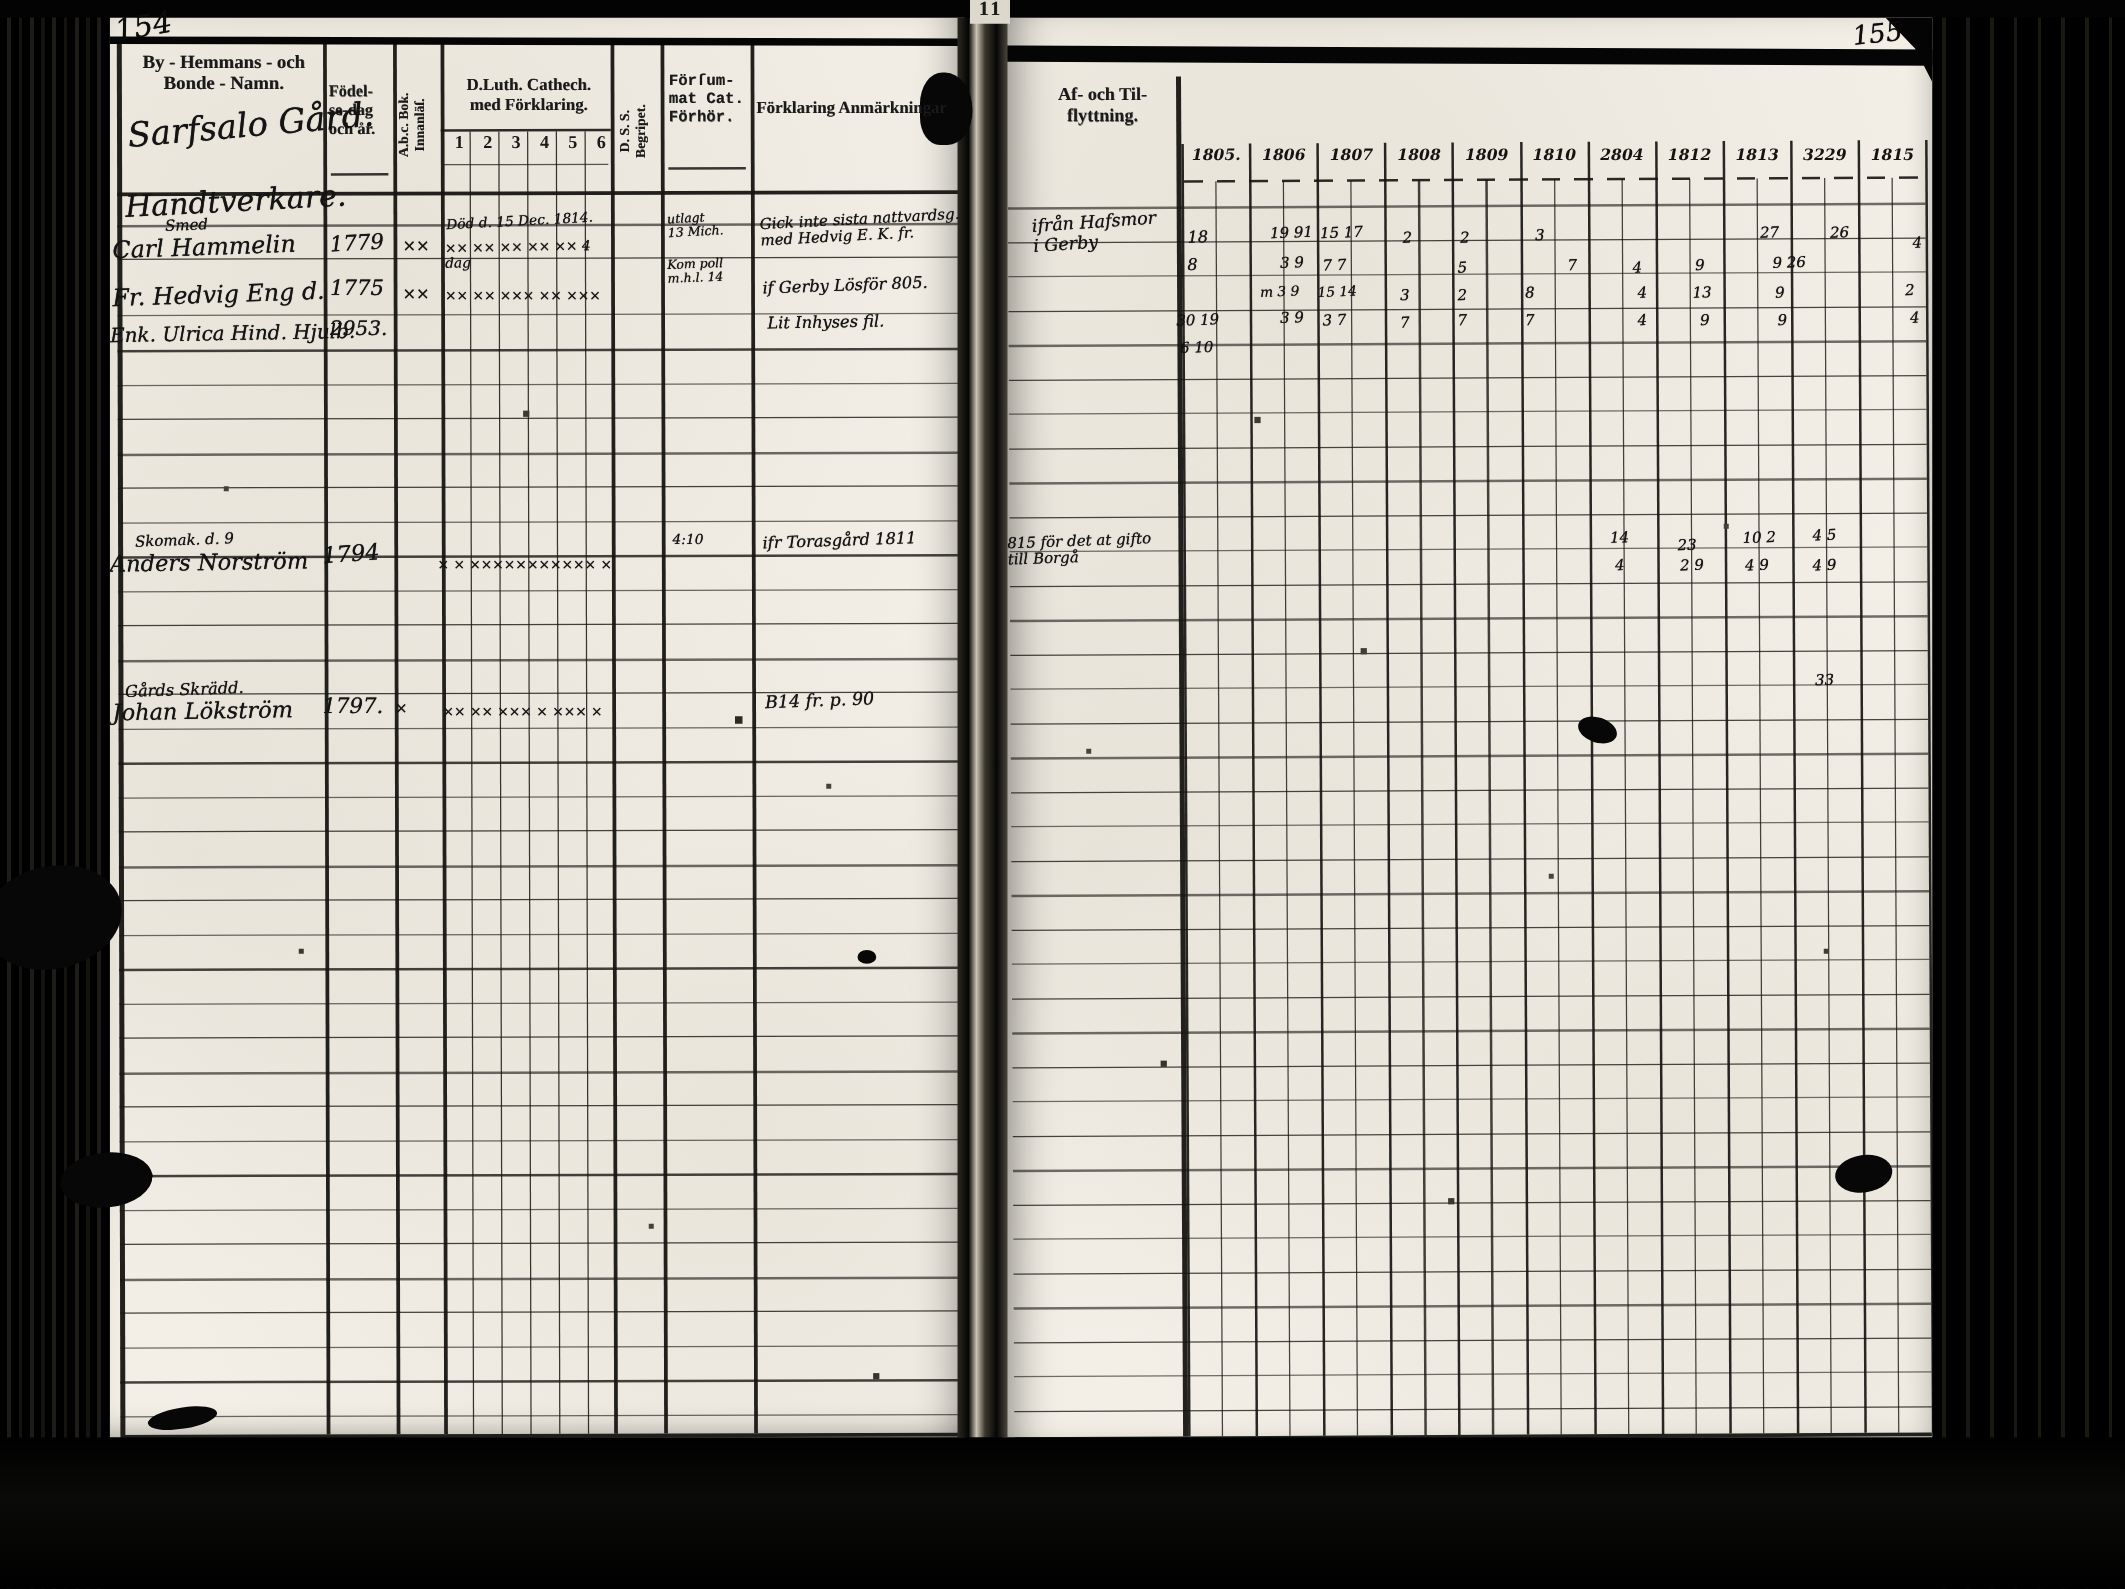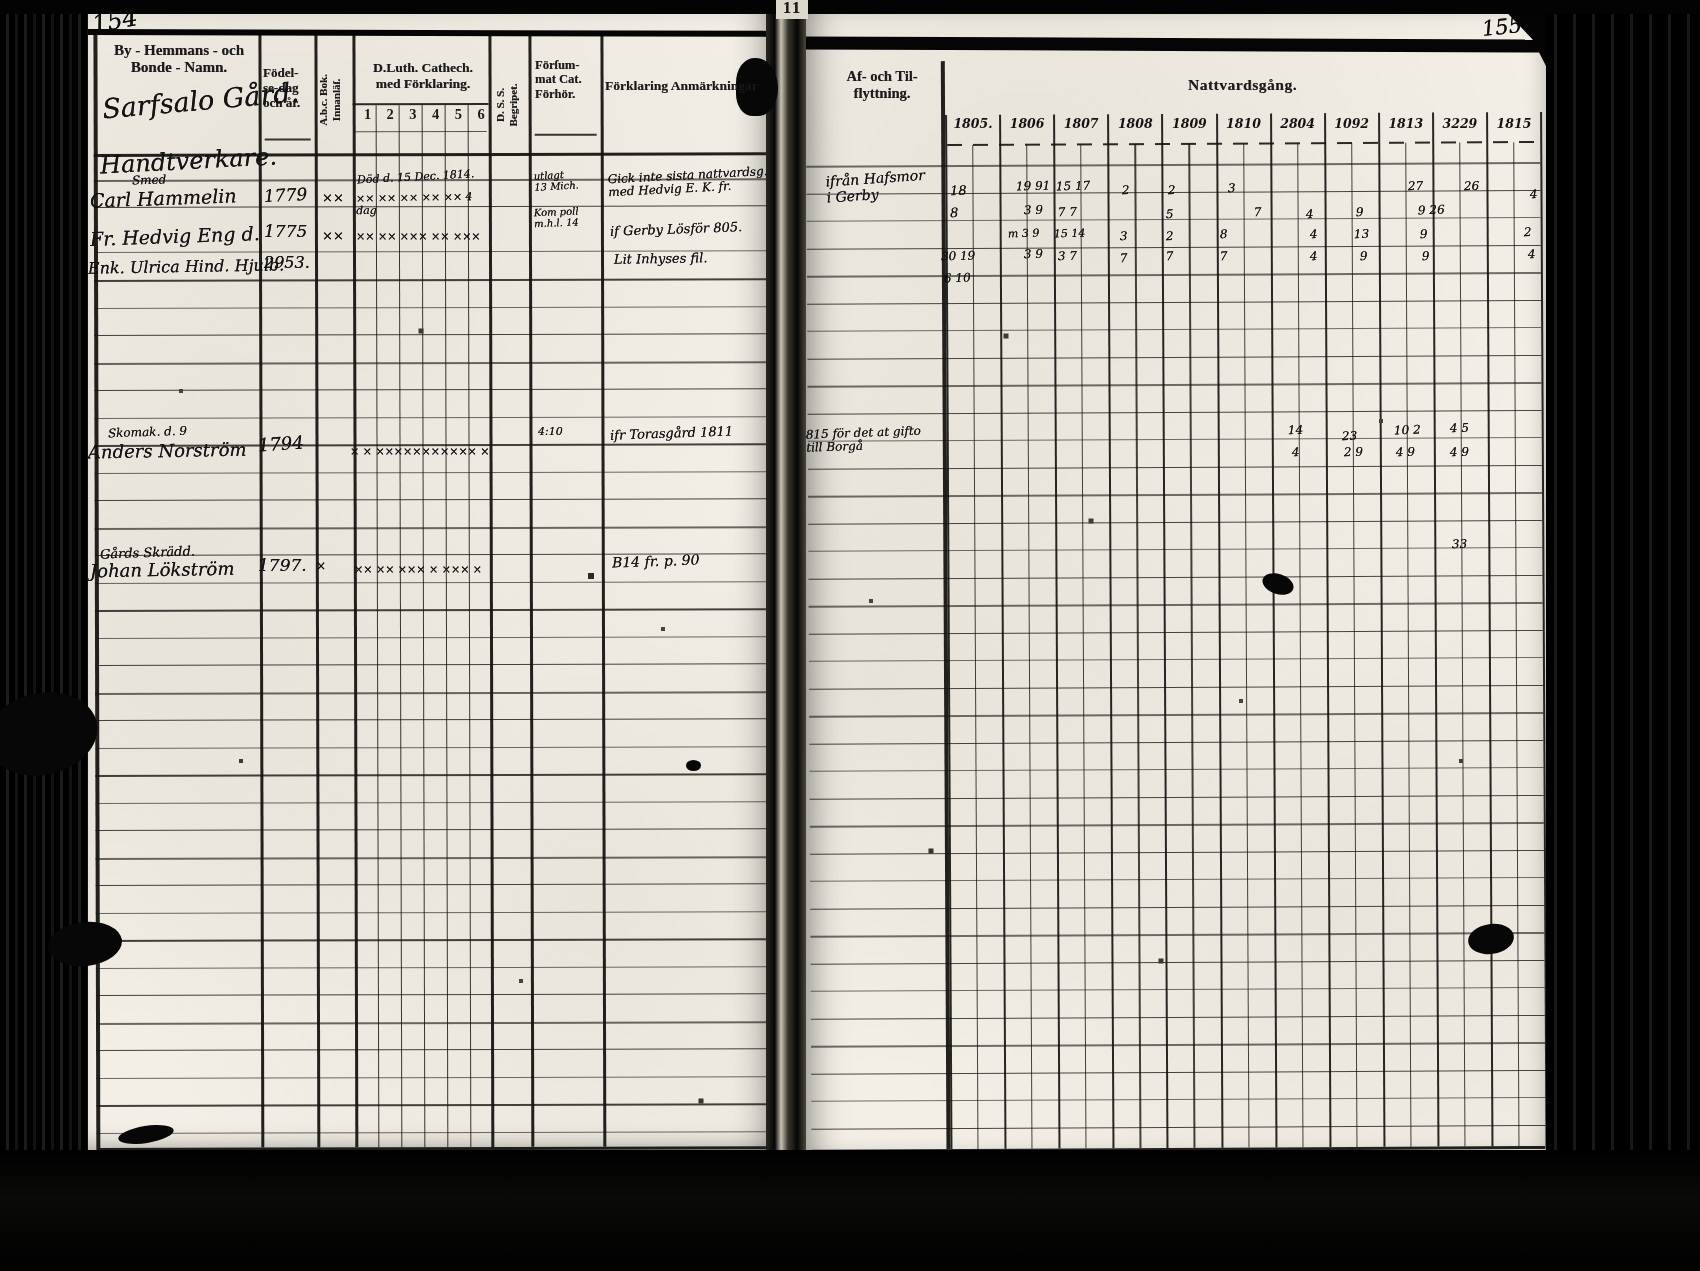--- a/index.html
+++ b/index.html
@@ -50,28 +50,27 @@
 Bonde - Namn.</div>
   <div class="pr" style="left:263px;top:66px;width:52px;font-size:13px;">Födel-
 se-dag
 och år.</div>
   <div class="pr vert" style="left:281px;top:82px;width:108px;height:36px;font-size:11px;">A.b.c. Bok.
 Innanläſ.</div>
   <div class="pr" style="left:356px;top:60px;width:134px;font-size:13.5px;text-align:center;">D.Luth. Cathech.
 med Förklaring.</div>
   <div class="pr vert" style="left:459px;top:88px;width:104px;height:34px;font-size:11px;">D. S. S.
 Begripet.</div>
-  <div class="pr" style="left:535px;top:58px;width:64px;font-size:12.5px;">Förſum-
+  <div class="pr" style="left:535px;top:58px;width:64px;font-size:12.5px;font-family:Liberation Mono, monospace;">Förſum-
 mat Cat.
 Förhör.</div>
   <div class="pr" style="left:605px;top:78px;width:166px;font-size:13.5px;white-space:nowrap;">Förklaring Anmärkningar</div>
 
   <div class="pr" style="left:820px;top:68px;width:124px;font-size:14.5px;text-align:center;">Af- och Til-
 flyttning.</div>
-  <div class="pr" style="left:945px;top:76px;width:595px;font-size:15.5px;text-align:center;letter-spacing:.5px;">Nattvardsgång.</div>
 
   <div class="blot" style="left:-14px;top:693px;width:112px;height:82px;transform:rotate(-12deg);z-index:13;"></div>
   <div class="blot" style="left:48px;top:922px;width:74px;height:44px;transform:rotate(-6deg);z-index:13;"></div>
   <div class="blot" style="left:96px;top:936px;width:26px;height:9px;border-radius:40%;z-index:13;"></div>
   <div class="blot" style="left:1262px;top:574px;width:32px;height:20px;transform:rotate(18deg);"></div>
   <div class="blot" style="left:1468px;top:924px;width:46px;height:30px;transform:rotate(-8deg);"></div>
   <div class="blot" style="left:736px;top:58px;width:42px;height:58px;border-radius:45% 55% 50% 40%;"></div>
   <div class="blot" style="left:686px;top:760px;width:15px;height:11px;"></div>
   <div class="blot" style="left:118px;top:1126px;width:56px;height:17px;transform:rotate(-9deg);"></div>
   <div style="position:absolute;left:0;top:0;width:2px;height:2px;background:transparent;z-index:7;
@@ -200,21 +199,21 @@
       <div style="left: 806px; top: 1124.5px; width: 734px; height: 1.3px; background: rgb(22, 21, 18); opacity: 0.78; z-index: 4; position: absolute;"></div>
       <div style="left: 806px; top: 1146px; width: 734px; height: 2.6px; background: rgb(22, 21, 18); opacity: 0.95; z-index: 4; position: absolute;"></div>
     </div>
     <div style="left: 949px; top: 116px; width: 48px; font-size: 12.5px; text-align: center; font-family: &quot;DejaVu Serif&quot;, serif; font-style: italic; font-weight: 700; color: rgb(21, 19, 16); z-index: 8; position: absolute;">1805.</div>
     <div style="left: 1003.1px; top: 116px; width: 48px; font-size: 12.5px; text-align: center; font-family: &quot;DejaVu Serif&quot;, serif; font-style: italic; font-weight: 700; color: rgb(21, 19, 16); z-index: 8; position: absolute;">1806</div>
     <div style="left: 1057.2px; top: 116px; width: 48px; font-size: 12.5px; text-align: center; font-family: &quot;DejaVu Serif&quot;, serif; font-style: italic; font-weight: 700; color: rgb(21, 19, 16); z-index: 8; position: absolute;">1807</div>
     <div style="left: 1111.3px; top: 116px; width: 48px; font-size: 12.5px; text-align: center; font-family: &quot;DejaVu Serif&quot;, serif; font-style: italic; font-weight: 700; color: rgb(21, 19, 16); z-index: 8; position: absolute;">1808</div>
     <div style="left: 1165.4px; top: 116px; width: 48px; font-size: 12.5px; text-align: center; font-family: &quot;DejaVu Serif&quot;, serif; font-style: italic; font-weight: 700; color: rgb(21, 19, 16); z-index: 8; position: absolute;">1809</div>
     <div style="left: 1219.5px; top: 116px; width: 48px; font-size: 12.5px; text-align: center; font-family: &quot;DejaVu Serif&quot;, serif; font-style: italic; font-weight: 700; color: rgb(21, 19, 16); z-index: 8; position: absolute;">1810</div>
     <div style="left: 1273.6px; top: 116px; width: 48px; font-size: 12.5px; text-align: center; font-family: &quot;DejaVu Serif&quot;, serif; font-style: italic; font-weight: 700; color: rgb(21, 19, 16); z-index: 8; position: absolute;">2804</div>
-    <div style="left: 1327.7px; top: 116px; width: 48px; font-size: 12.5px; text-align: center; font-family: &quot;DejaVu Serif&quot;, serif; font-style: italic; font-weight: 700; color: rgb(21, 19, 16); z-index: 8; position: absolute;">1092</div>
+    <div style="left: 1327.7px; top: 116px; width: 48px; font-size: 12.5px; text-align: center; font-family: &quot;DejaVu Serif&quot;, serif; font-style: italic; font-weight: 700; color: rgb(21, 19, 16); z-index: 8; position: absolute;">1812</div>
     <div style="left: 1381.8px; top: 116px; width: 48px; font-size: 12.5px; text-align: center; font-family: &quot;DejaVu Serif&quot;, serif; font-style: italic; font-weight: 700; color: rgb(21, 19, 16); z-index: 8; position: absolute;">1813</div>
     <div style="left: 1435.9px; top: 116px; width: 48px; font-size: 12.5px; text-align: center; font-family: &quot;DejaVu Serif&quot;, serif; font-style: italic; font-weight: 700; color: rgb(21, 19, 16); z-index: 8; position: absolute;">3229</div>
     <div style="left: 1490px; top: 116px; width: 48px; font-size: 12.5px; text-align: center; font-family: &quot;DejaVu Serif&quot;, serif; font-style: italic; font-weight: 700; color: rgb(21, 19, 16); z-index: 8; position: absolute;">1815</div>
     <div style="left: 357px; top: 106px; width: 21px; text-align: center; font-size: 14.5px; font-family: &quot;Liberation Serif&quot;, serif; font-weight: 700; color: rgb(26, 26, 26); z-index: 8; position: absolute;">1</div>
     <div style="left: 379.7px; top: 106px; width: 21px; text-align: center; font-size: 14.5px; font-family: &quot;Liberation Serif&quot;, serif; font-weight: 700; color: rgb(26, 26, 26); z-index: 8; position: absolute;">2</div>
     <div style="left: 402.4px; top: 106px; width: 21px; text-align: center; font-size: 14.5px; font-family: &quot;Liberation Serif&quot;, serif; font-weight: 700; color: rgb(26, 26, 26); z-index: 8; position: absolute;">3</div>
     <div style="left: 425.1px; top: 106px; width: 21px; text-align: center; font-size: 14.5px; font-family: &quot;Liberation Serif&quot;, serif; font-weight: 700; color: rgb(26, 26, 26); z-index: 8; position: absolute;">4</div>
     <div style="left: 447.8px; top: 106px; width: 21px; text-align: center; font-size: 14.5px; font-family: &quot;Liberation Serif&quot;, serif; font-weight: 700; color: rgb(26, 26, 26); z-index: 8; position: absolute;">5</div>
     <div style="left: 470.5px; top: 106px; width: 21px; text-align: center; font-size: 14.5px; font-family: &quot;Liberation Serif&quot;, serif; font-weight: 700; color: rgb(26, 26, 26); z-index: 8; position: absolute;">6</div>
     <div class="hw" style="left: 102px; top: 86px; font-size: 27px; z-index: 8; position: absolute; transform: rotate(-5deg);">Sarfsalo Gård.</div>

